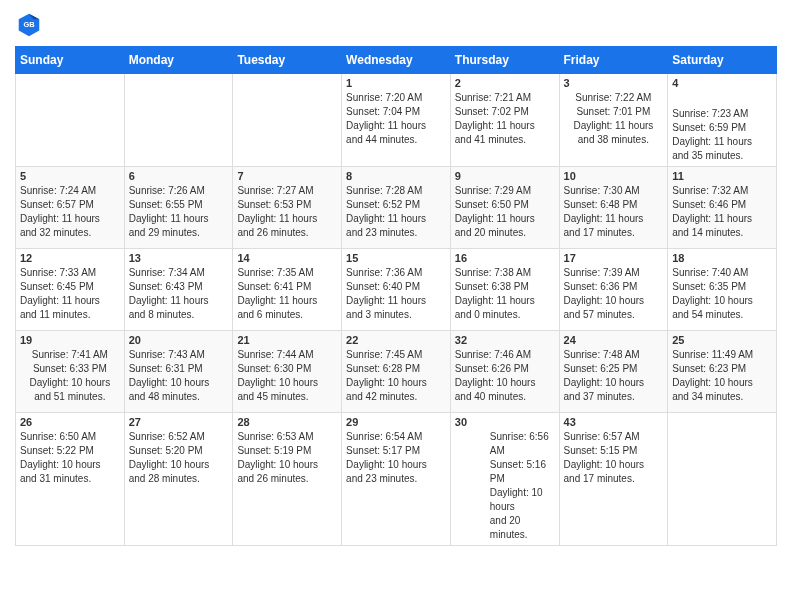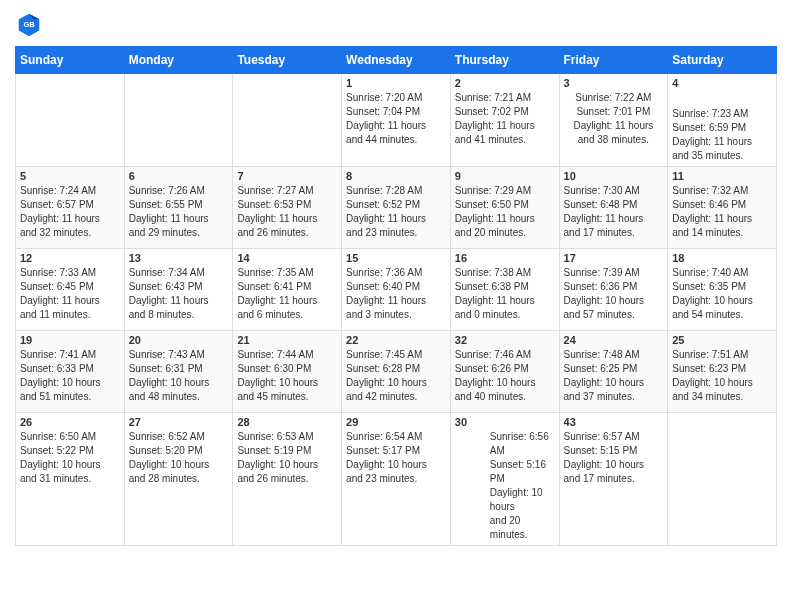--- a/index.html
+++ b/index.html
@@ -258,21 +258,21 @@
             <span class="day-number">18</span>
             <div class="day-info" style="white-space: pre-line;">Sunrise: 7:40 AM
 Sunset: 6:35 PM
 Daylight: 10 hours
 and 54 minutes.</div>
           </td>
         </tr>
         <tr>
           <td>
             <span class="day-number">19</span>
-            <div class="day-info" style="white-space: pre-line;">Sunrise: 7:41 AM
+            <div class="day-info" style="white-space: pre-line; text-align: center;">Sunrise: 7:41 AM
 Sunset: 6:33 PM
 Daylight: 10 hours
 and 51 minutes.</div>
           </td>
           <td>
             <span class="day-number">20</span>
             <div class="day-info" style="white-space: pre-line;">Sunrise: 7:43 AM
 Sunset: 6:31 PM
 Daylight: 10 hours
 and 48 minutes.</div>
@@ -300,21 +300,21 @@
           </td>
           <td>
             <span class="day-number">24</span>
             <div class="day-info" style="white-space: pre-line;">Sunrise: 7:48 AM
 Sunset: 6:25 PM
 Daylight: 10 hours
 and 37 minutes.</div>
           </td>
           <td>
             <span class="day-number">25</span>
-            <div class="day-info" style="white-space: pre-line;">Sunrise: 7:51 AM
+            <div class="day-info" style="white-space: pre-line;">Sunrise: 11:49 AM
 Sunset: 6:23 PM
 Daylight: 10 hours
 and 34 minutes.</div>
           </td>
         </tr>
         <tr>
           <td>
             <span class="day-number">26</span>
             <div class="day-info" style="white-space: pre-line;">Sunrise: 6:50 AM
 Sunset: 5:22 PM

